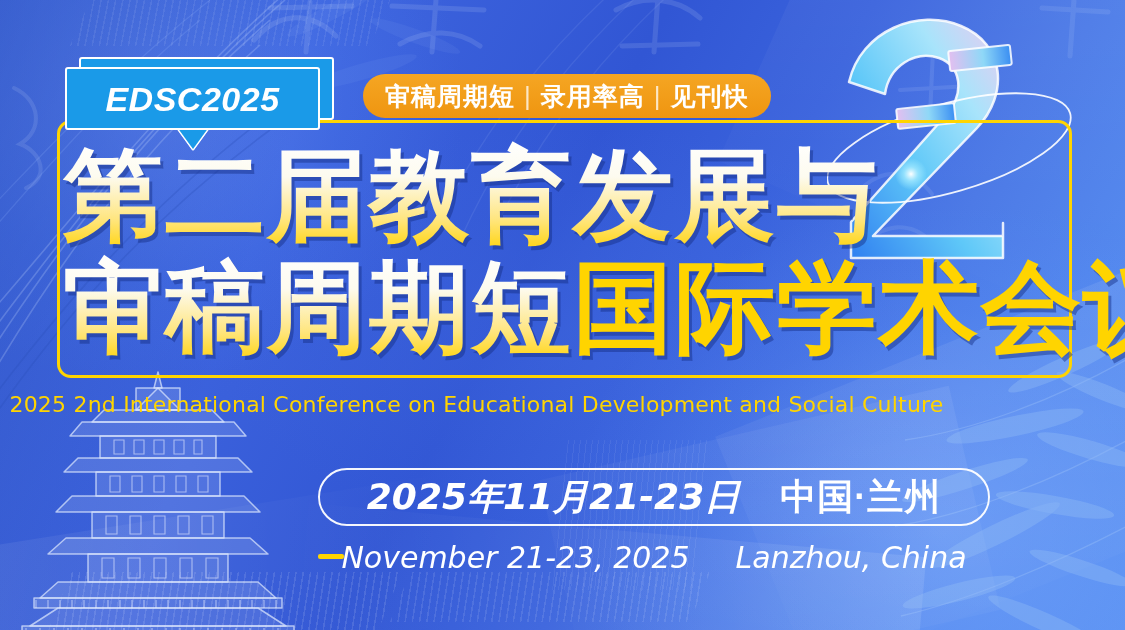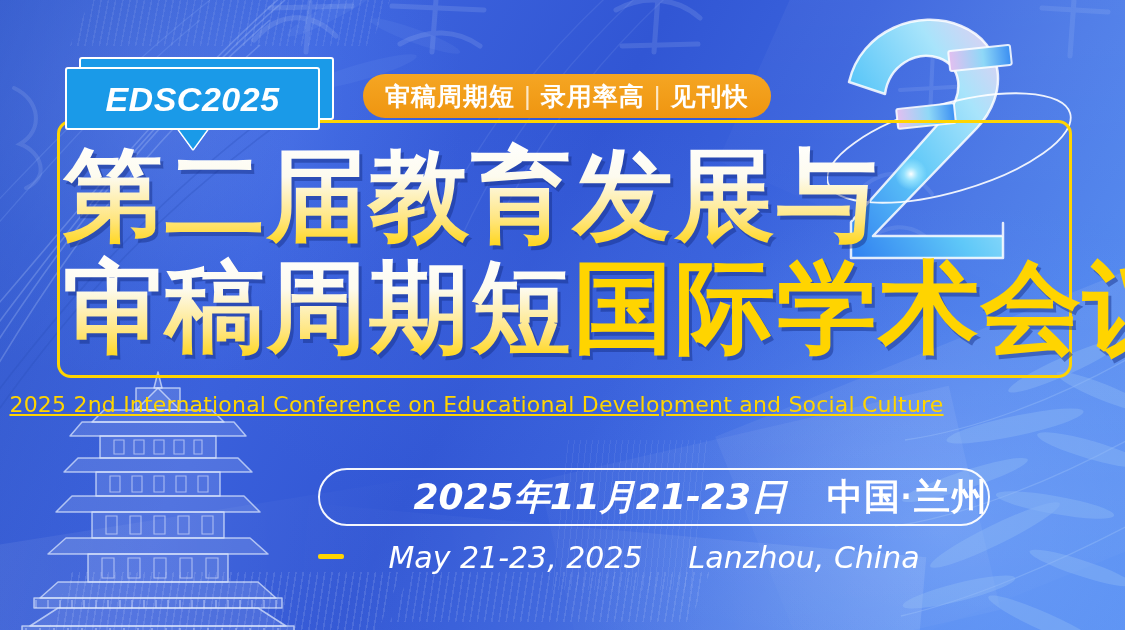--- a/index.html
+++ b/index.html
@@ -137,28 +137,27 @@
   .solid{
     color:#ffd400;
     filter:drop-shadow(3px 4px 0 rgba(20,45,130,.45));
   }
 
   
   .subtitle{
     position:absolute; left:0; top:392px; width:953px; text-align:center;
     color:#ffd400; font-size:22px; letter-spacing:.2px;
     font-family:"DejaVu Sans","Liberation Sans",sans-serif;
-    text-decoration:underline;
   }
 
   
   .datebox{
     position:absolute; left:318px; top:468px; width:672px; height:58px;
     border:2px solid rgba(255,255,255,.95); border-radius:29px;
-    display:flex; align-items:center; justify-content:flex-end; gap:40px;
+    display:flex; align-items:center; justify-content:center; gap:40px;
   }
   .datebox .cn{
     color:#ffffff; font-size:36px; font-weight:bold; font-style:italic; white-space:nowrap;
     font-family:"DejaVu Sans","Liberation Sans",sans-serif; letter-spacing:0px;
   }
   .datebox .loc{
     color:#ffffff; font-size:36px; font-weight:bold; white-space:nowrap;
     font-family:Liberation Sans, sans-serif; letter-spacing:1px;
   }
 
@@ -394,17 +393,17 @@
 
   <div class="subtitle">2025 2nd International Conference on Educational Development and Social Culture</div>
 
   <div class="datebox">
     <span class="cn">2025年11月21-23日</span>
     <span class="loc">中国·兰州</span>
   </div>
 
   <div class="enline">
     <span class="dash"></span>
-    <span class="en-date">May 21-23, 2025</span>
+    <span class="en-date">November 21-23, 2025</span>
     <span class="en-loc">Lanzhou, China</span>
   </div>
 
 </div>
 
 </body></html>

